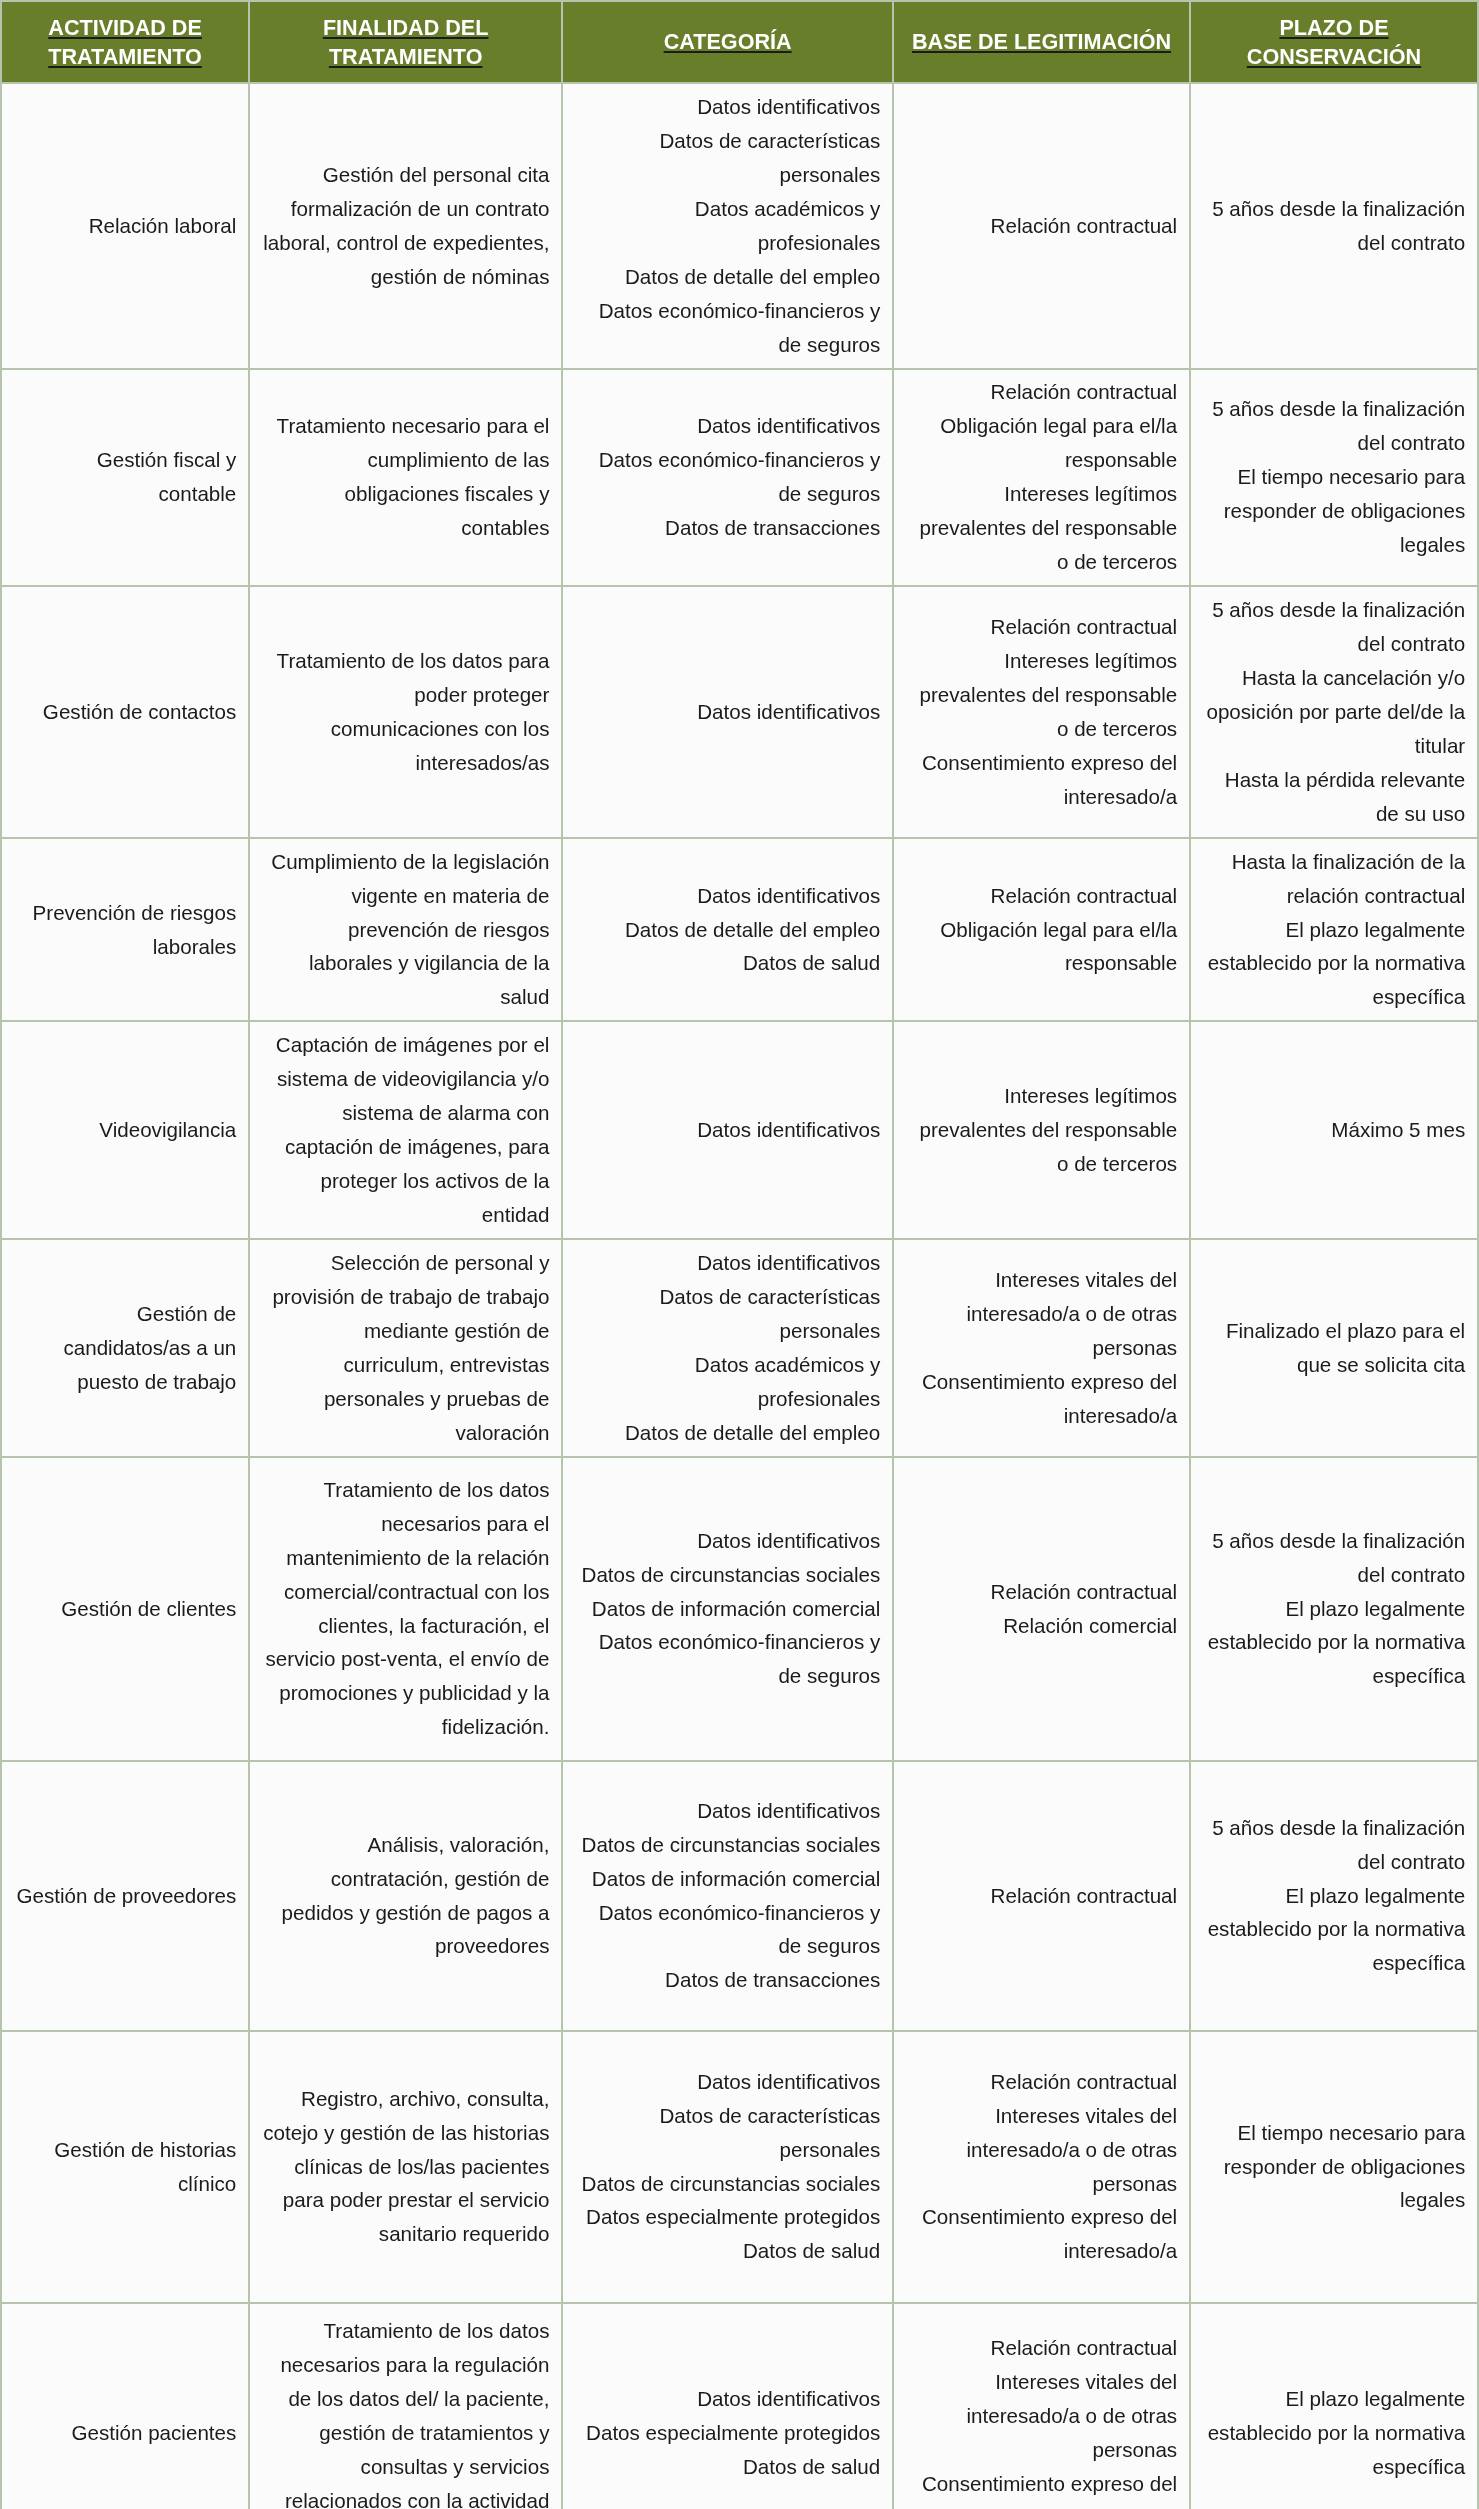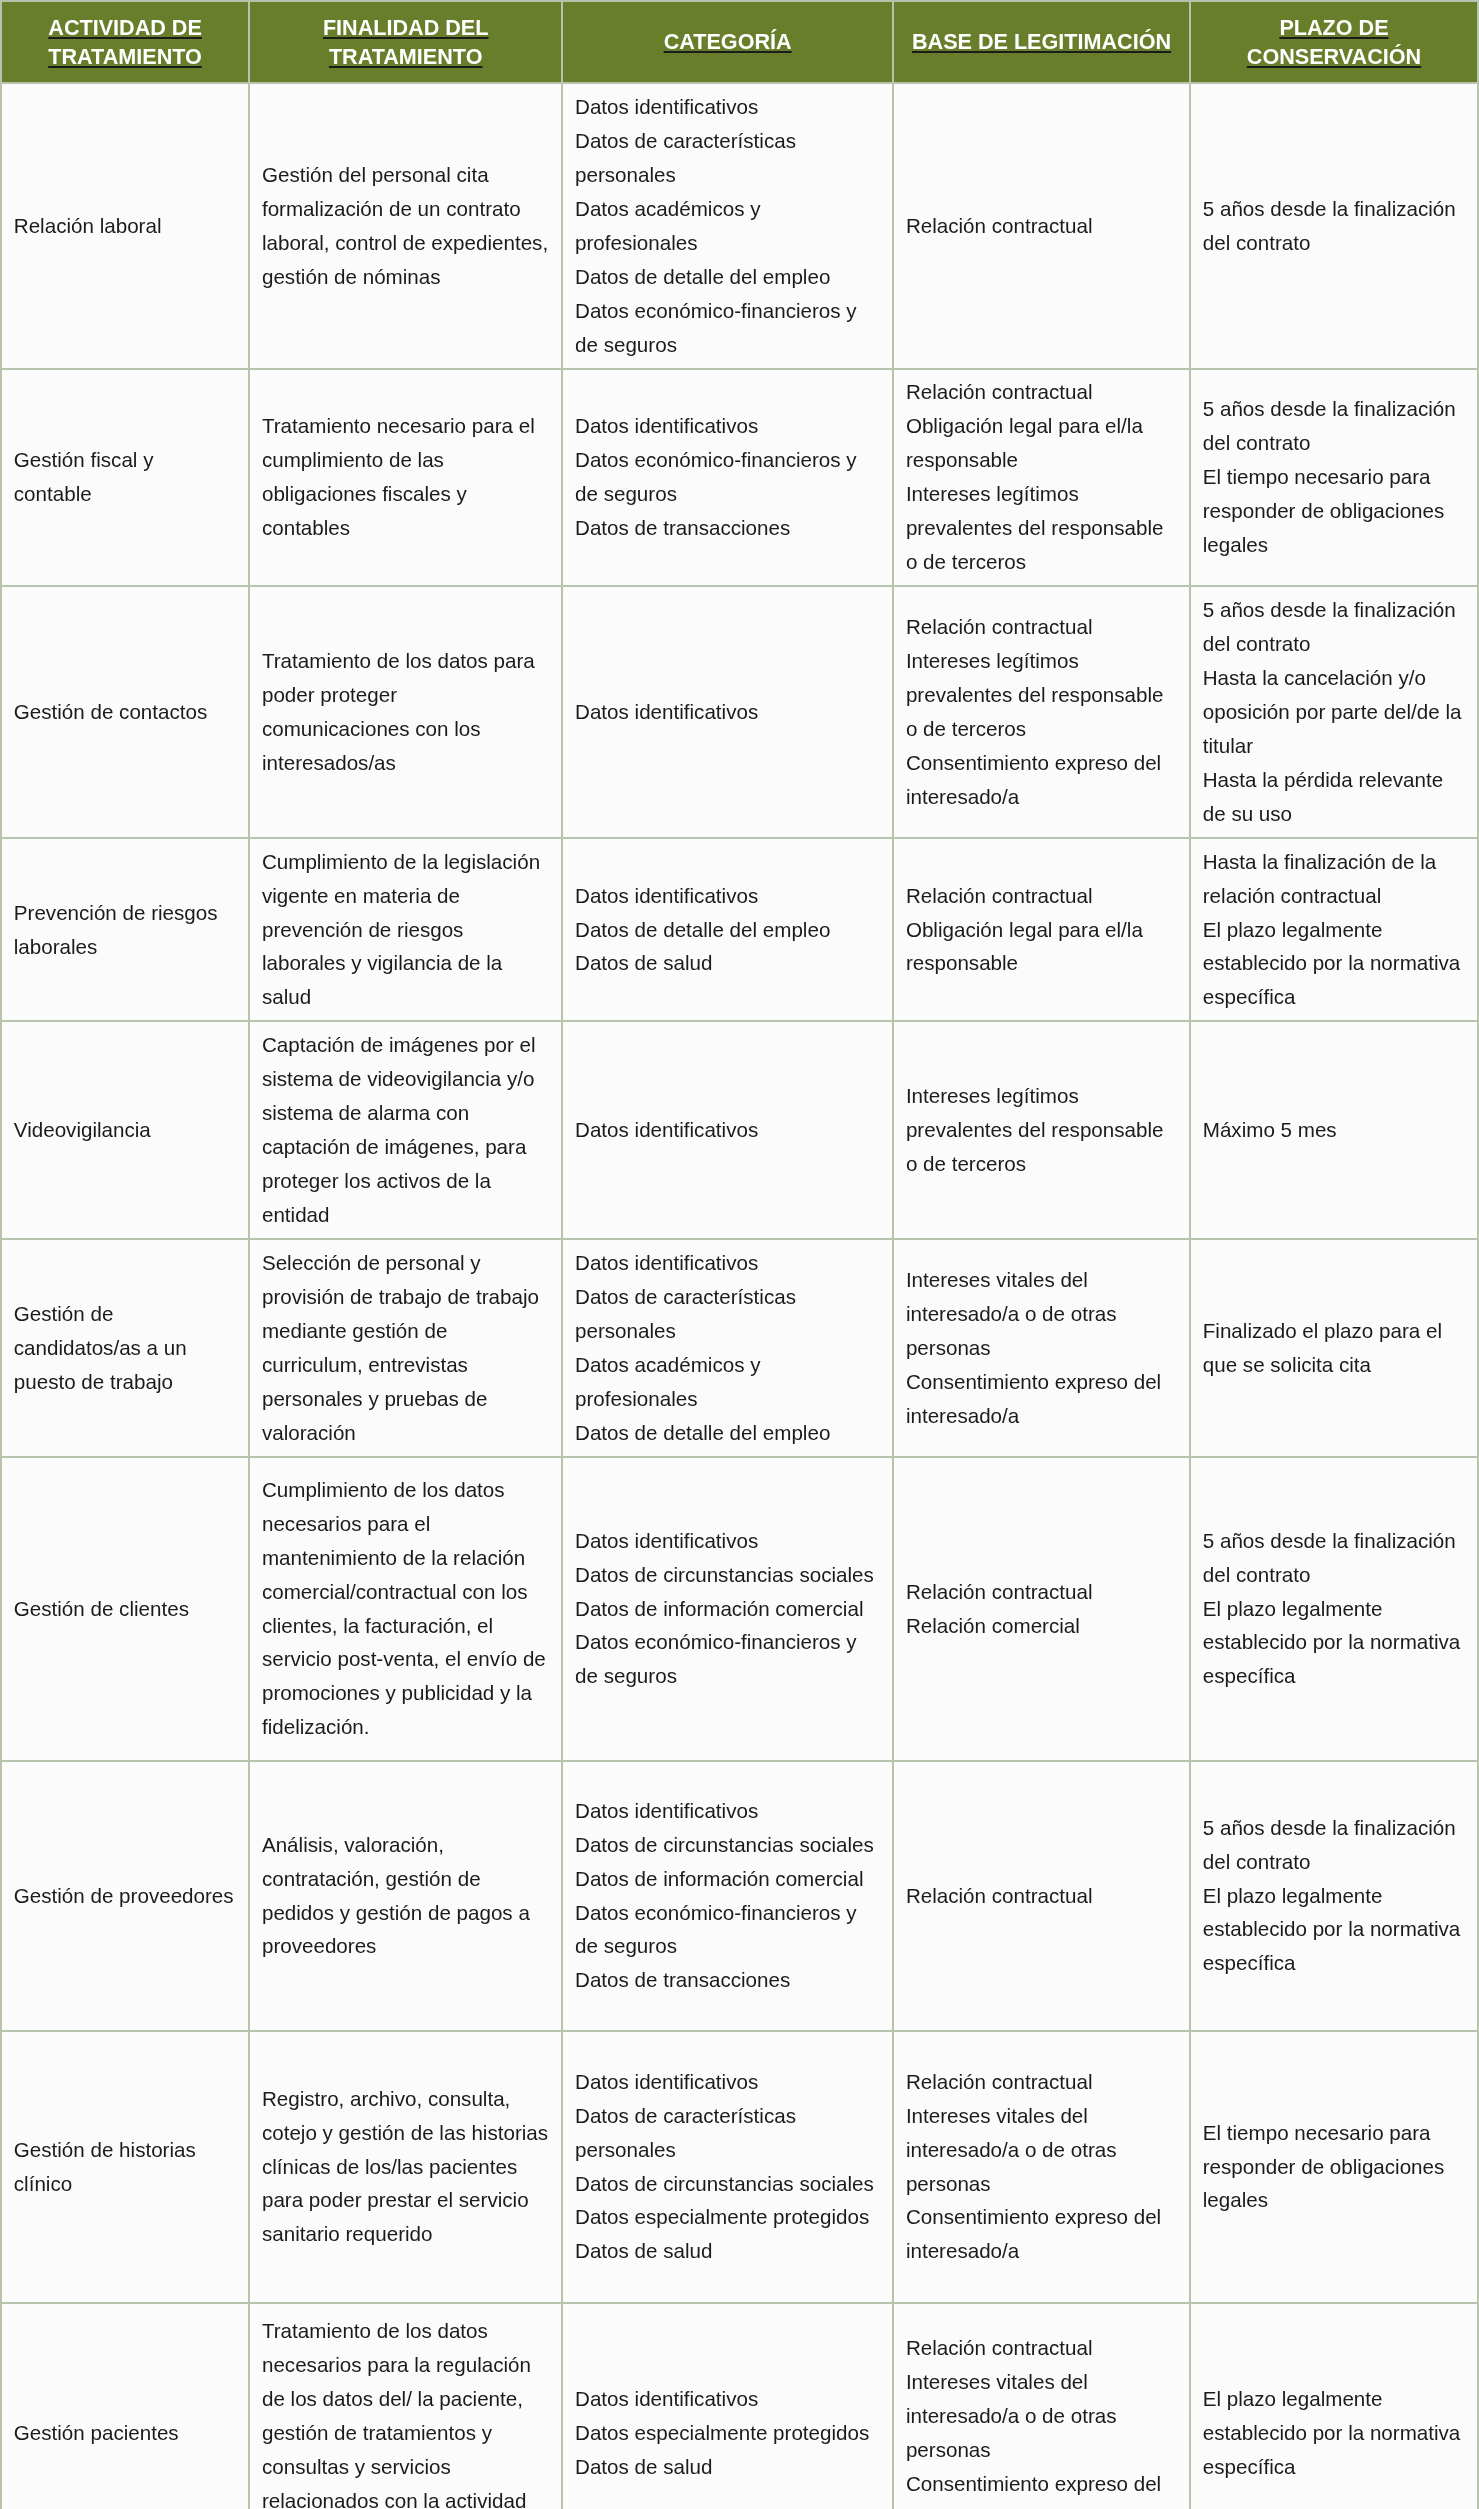--- a/index.html
+++ b/index.html
@@ -41,21 +41,21 @@
     font-size:21.6px;
     font-weight:bold;
     text-align:center;
     line-height:1.35;
     padding:5.9px 13.7px;
   }
   table.rat td{
     font-size:20.6px;
     line-height:1.65;
     padding:5.9px 11.8px;
-    text-align:left;
+    text-align:right;
     white-space:pre-line;
     background:var(--cell_bg);
   }
   
   tbody tr:nth-child(1){height:275px;}
   tbody tr:nth-child(2){height:208px;}
   tbody tr:nth-child(3){height:236px;}
   tbody tr:nth-child(4){height:180px;}
   tbody tr:nth-child(5){height:203px;}
   tbody tr:nth-child(6){height:206px;}
@@ -143,21 +143,21 @@
       <td>Datos identificativos
 Datos de características personales
 Datos académicos y profesionales
 Datos de detalle del empleo</td>
       <td>Intereses vitales del interesado/a o de otras personas
 Consentimiento expreso del interesado/a</td>
       <td>Finalizado el plazo para el que se solicita cita</td>
     </tr>
     <tr>
       <td>Gestión de clientes</td>
-      <td>Cumplimiento de los datos necesarios para el mantenimiento de la relación comercial/contractual con los clientes, la facturación, el servicio post-venta, el envío de promociones y publicidad y la fidelización.</td>
+      <td>Tratamiento de los datos necesarios para el mantenimiento de la relación comercial/contractual con los clientes, la facturación, el servicio post-venta, el envío de promociones y publicidad y la fidelización.</td>
       <td>Datos identificativos
 Datos de circunstancias sociales
 Datos de información comercial
 Datos económico-financieros y de seguros</td>
       <td>Relación contractual
 Relación comercial</td>
       <td>5 años desde la finalización del contrato
 El plazo legalmente establecido por la normativa específica</td>
     </tr>
     <tr>

